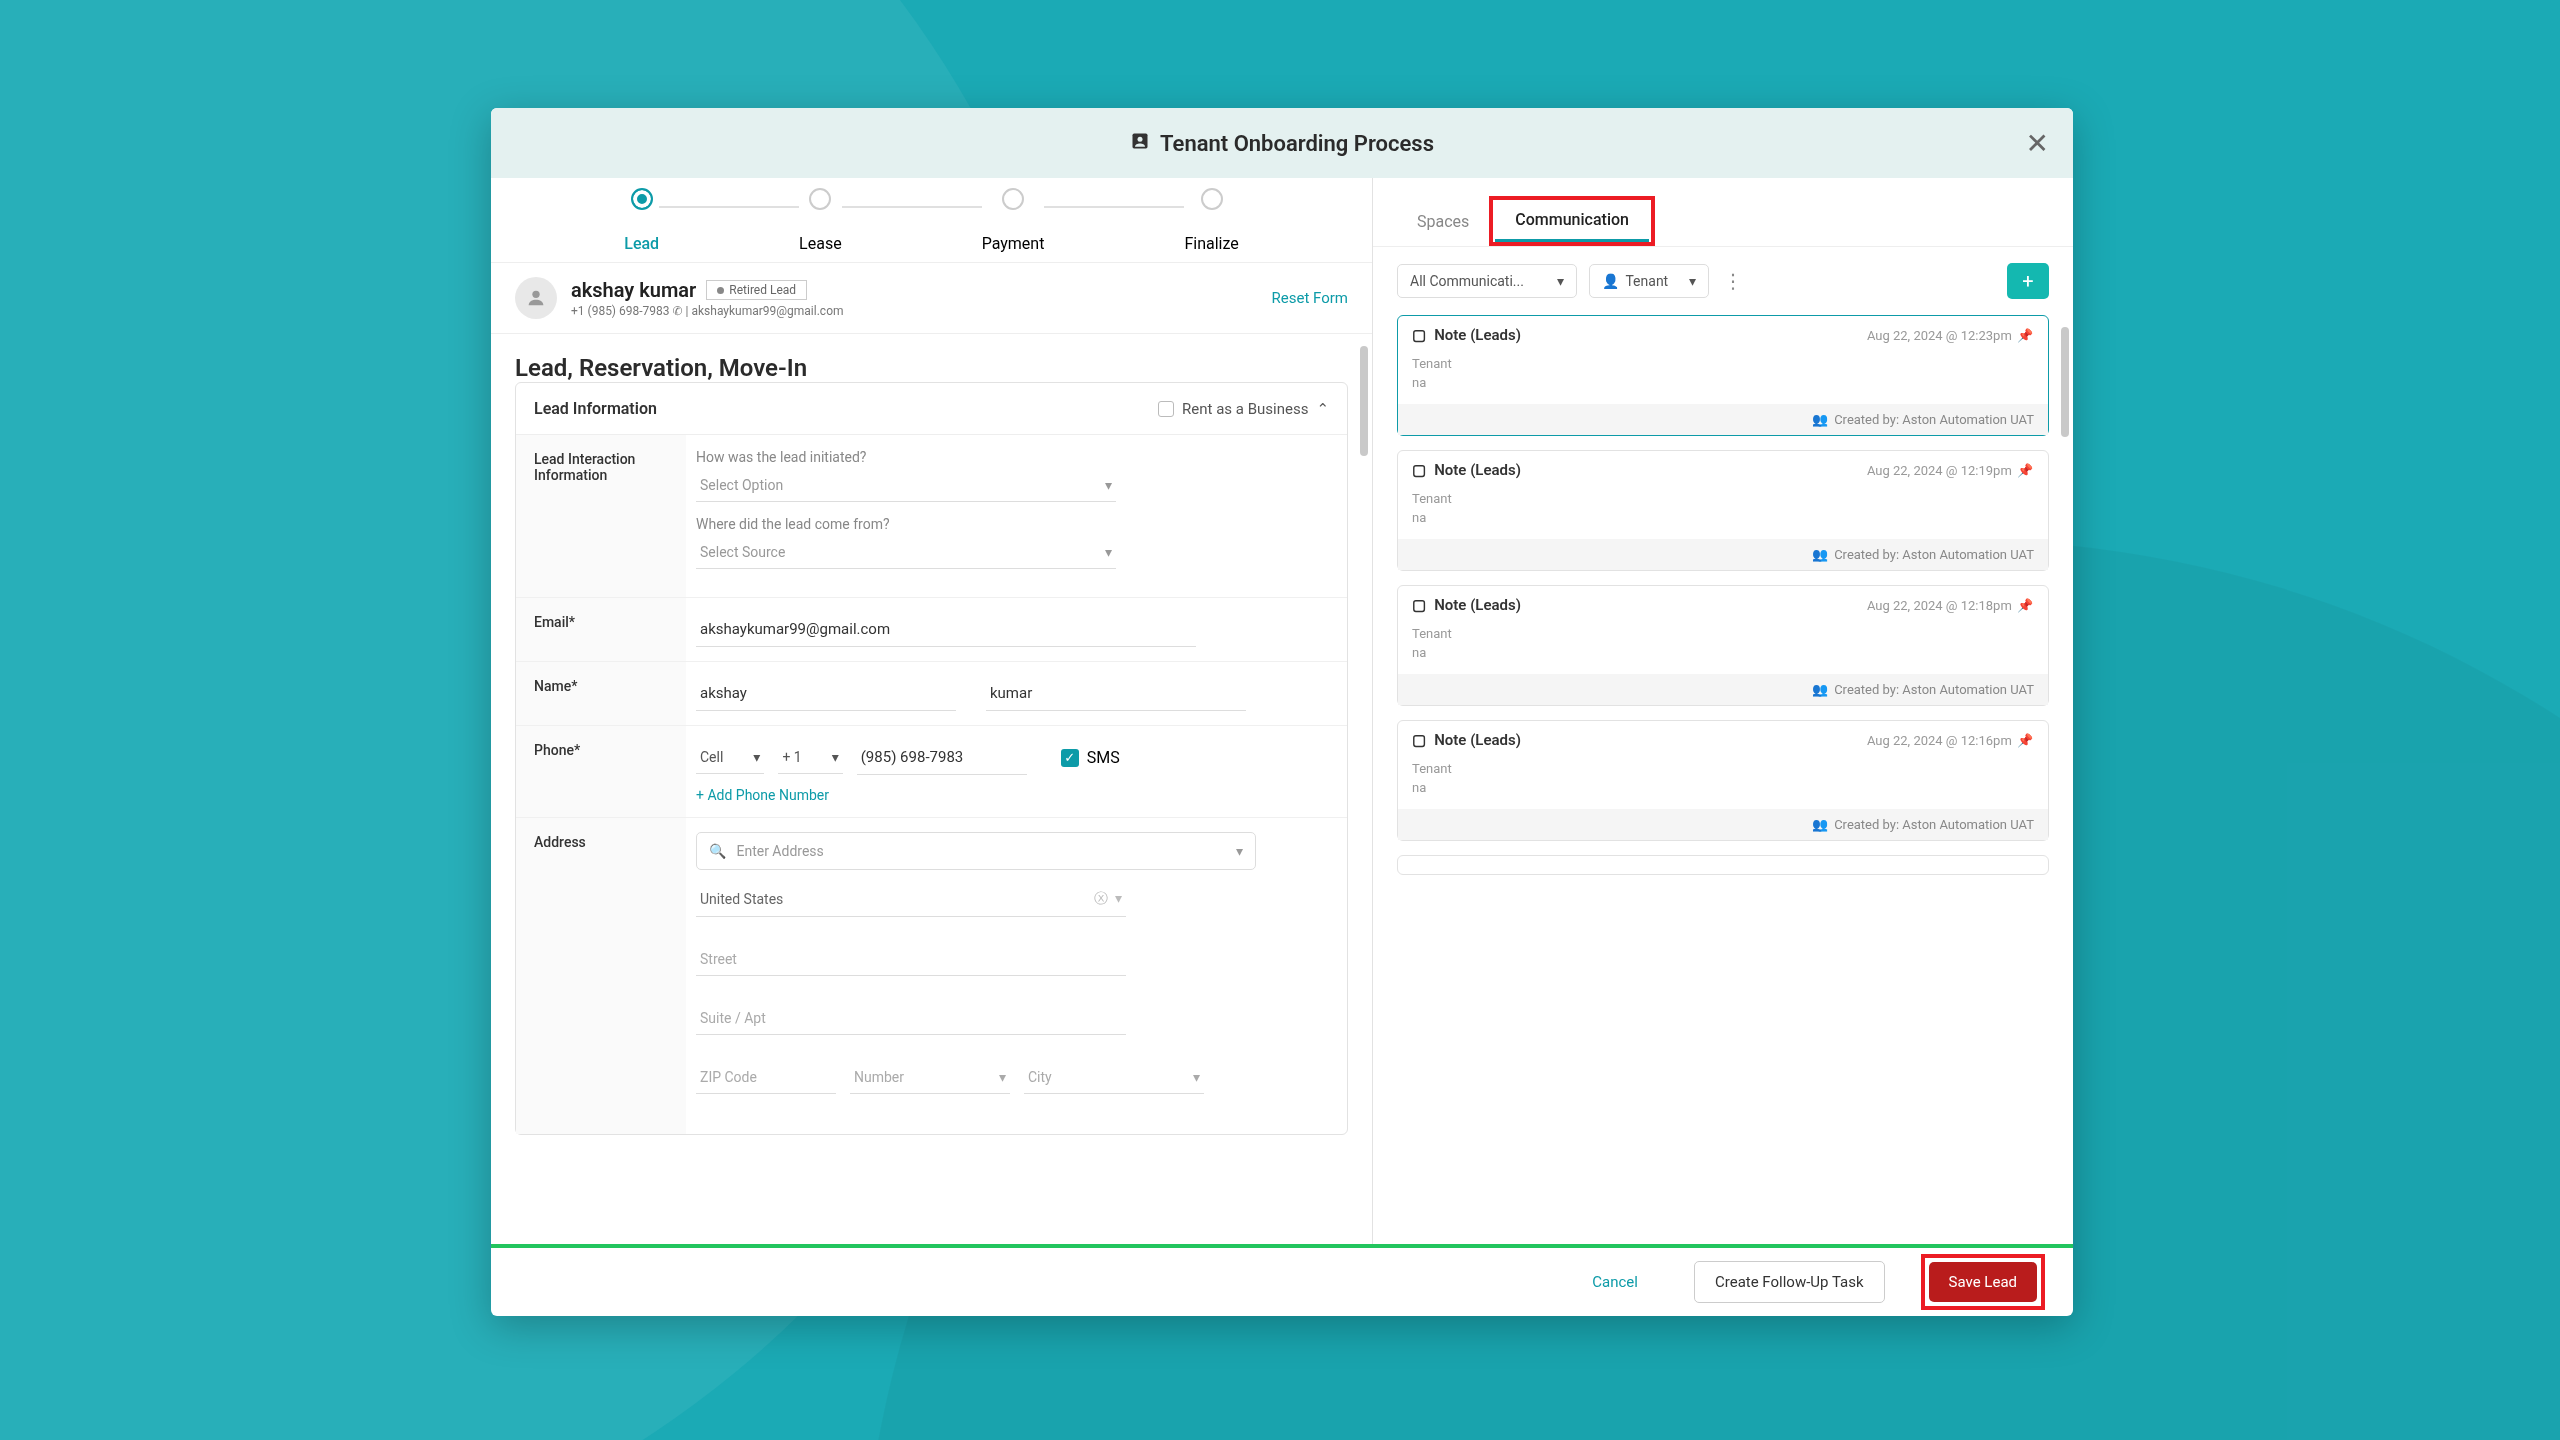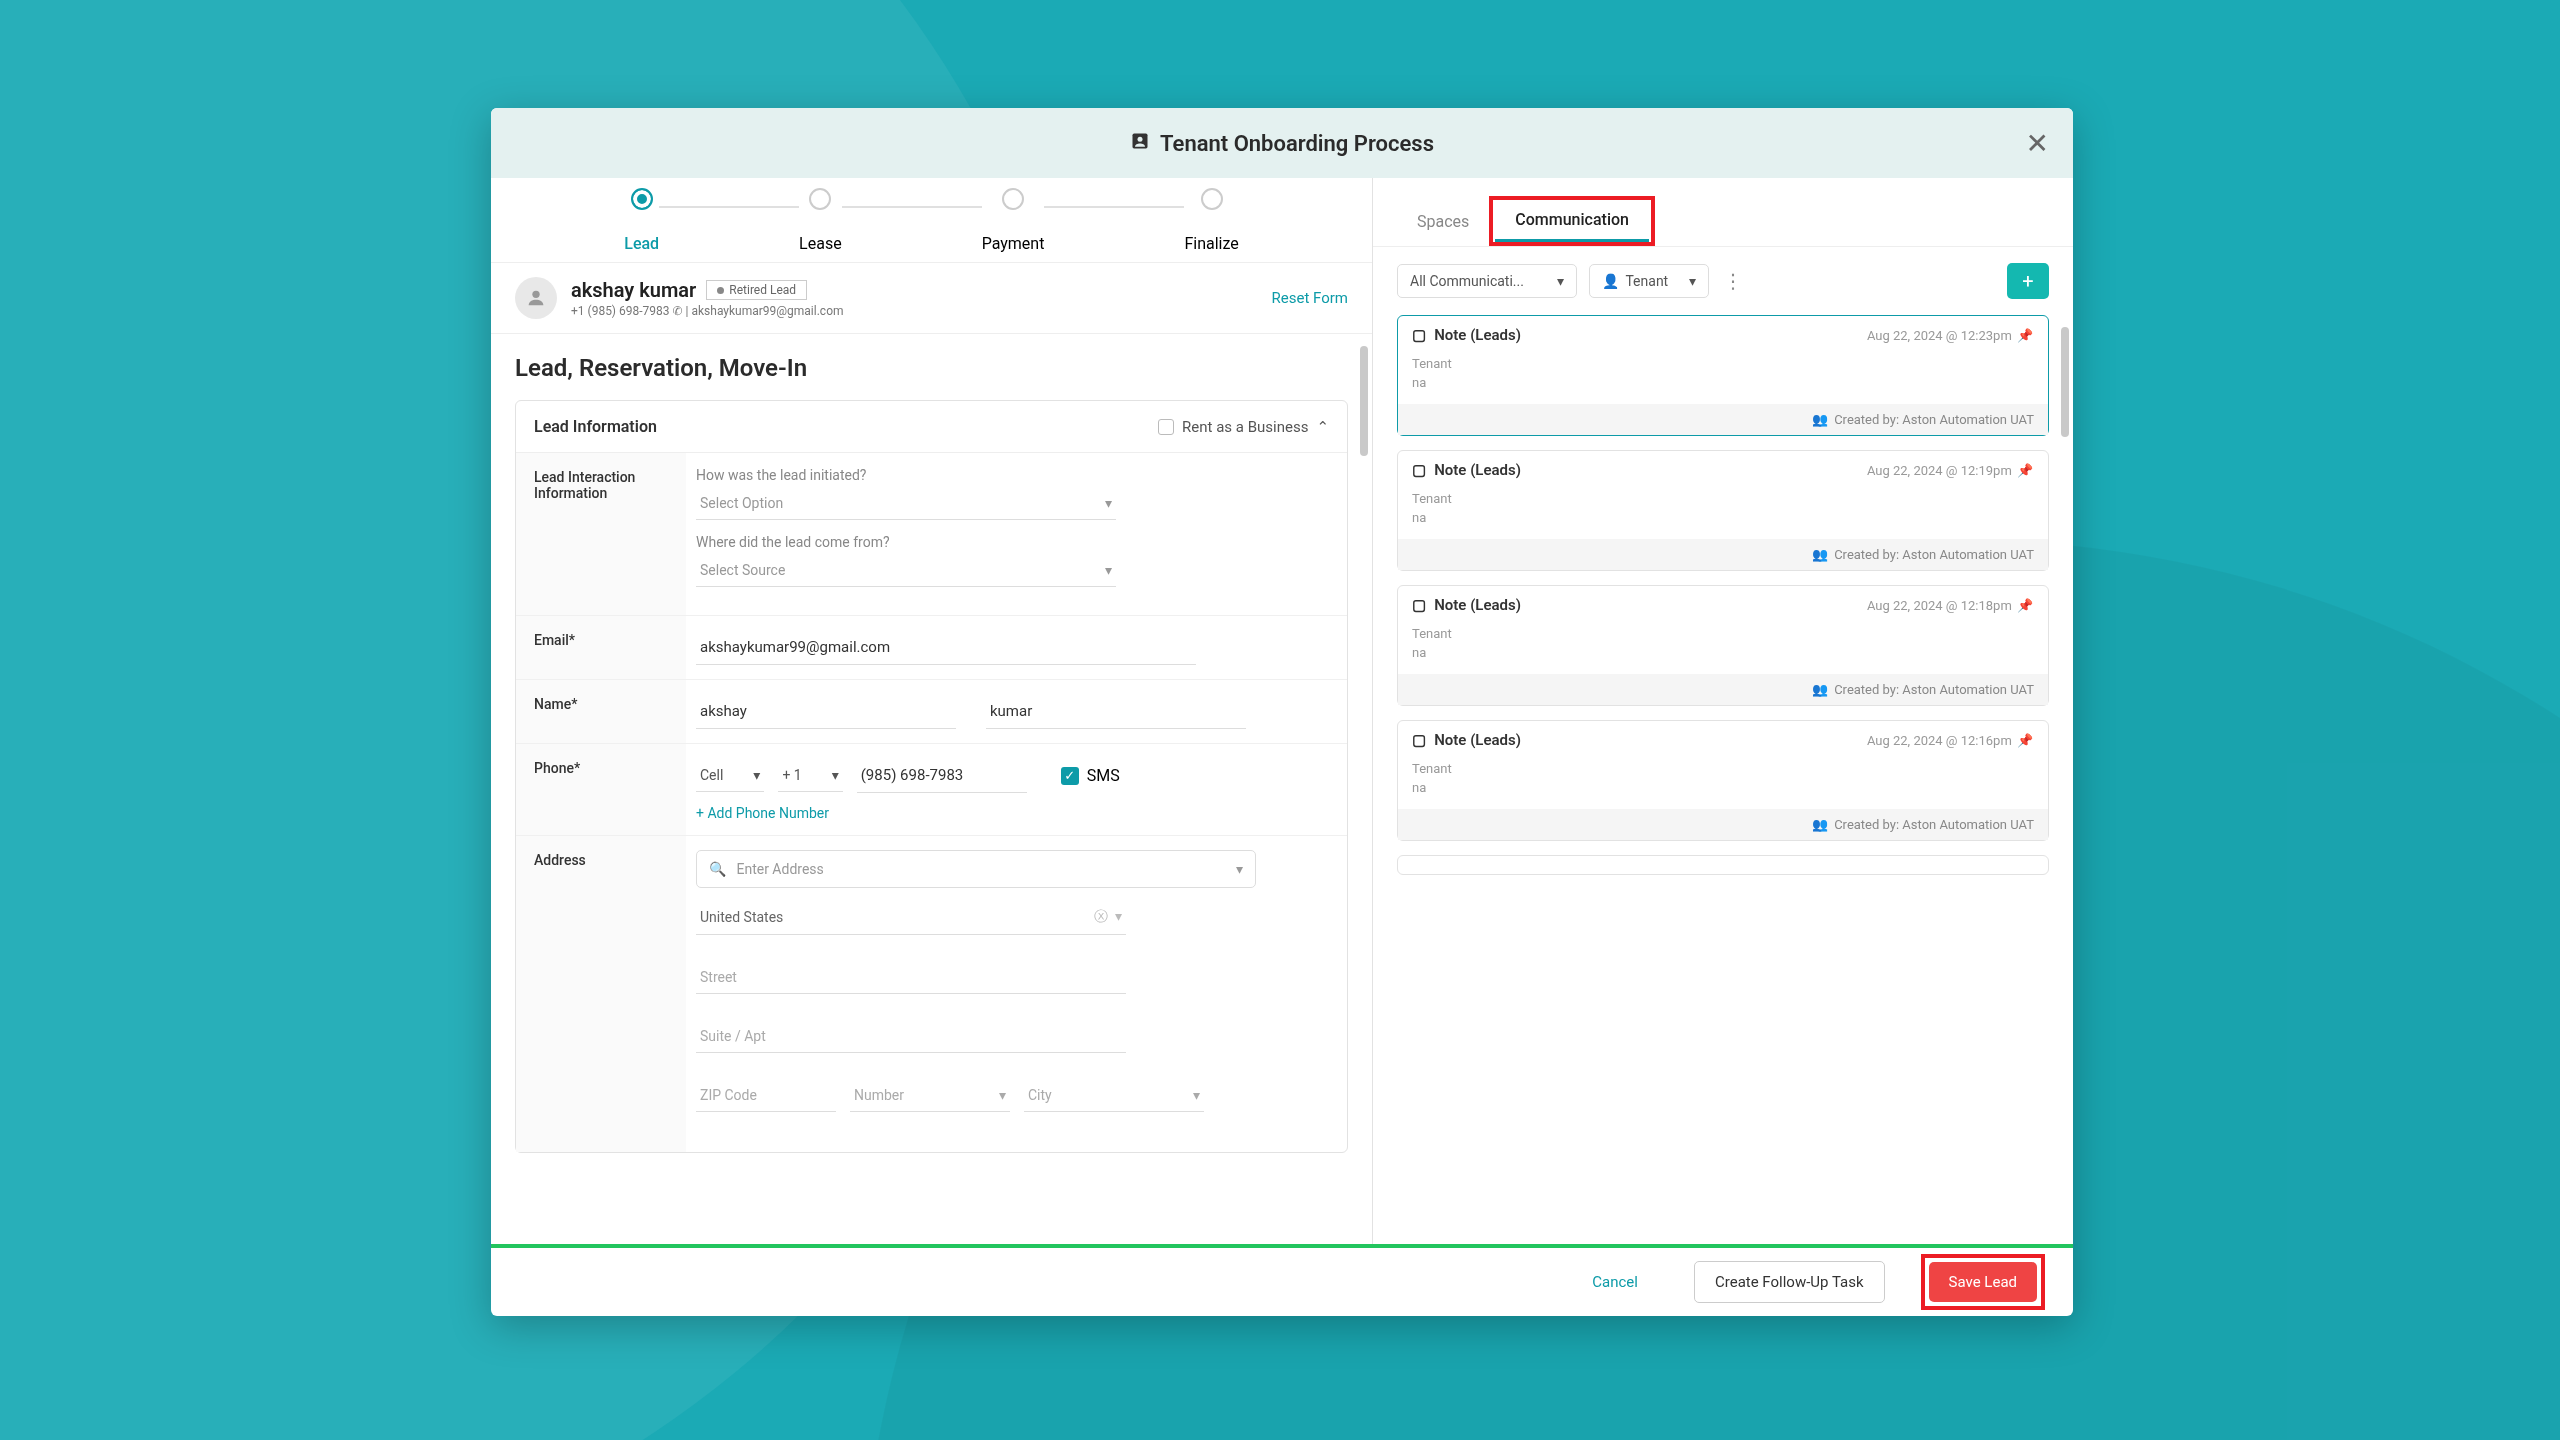--- a/index.html
+++ b/index.html
@@ -21,21 +21,21 @@
 .line{width:140px;height:2px;background:#e0e0e0;margin-top:-26px}
 .hdrow{display:flex;align-items:center;padding:14px 24px;border-bottom:1px solid #eee;gap:14px}
 .av{width:42px;height:42px;border-radius:50%;background:#e8e8e8;display:flex;align-items:center;justify-content:center;color:#888}
 .nameblk{flex:1}
 .nameblk .nm{font-size:20px;font-weight:600;color:#222;display:flex;align-items:center;gap:10px}
 .badge{display:inline-flex;align-items:center;gap:5px;font-size:12px;color:#666;border:1px solid #ccc;border-radius:0;padding:2px 10px;font-weight:400}
 .badge::before{content:"";width:7px;height:7px;background:#888;border-radius:50%}
 .nameblk .sub{font-size:12px;color:#777;margin-top:2px}
 .reset{color:#0d9ba8;font-size:15px;cursor:pointer}
 .content{flex:1;overflow-y:auto;padding:20px 24px}
-.h2{font-size:24px;font-weight:600;color:#2b2b2b;margin-bottom:18px}
+.h2{font-size:24px;font-weight:600;color:#2b2b2b;}
 .card{border:1px solid #e2e2e2;border-radius:6px}
 .chdr{display:flex;justify-content:space-between;align-items:center;padding:16px 18px;border-bottom:1px solid #eee}
 .chdr .t{font-size:16px;font-weight:600;color:#333}
 .chk{display:flex;align-items:center;gap:8px;font-size:15px;color:#555}
 .chk .box{width:16px;height:16px;border:1.5px solid #bbb;border-radius:3px}
 .row{display:flex;border-bottom:1px solid #f0f0f0}
 .row:last-child{border-bottom:none}
 .rlbl{width:170px;padding:16px 18px;font-size:14px;color:#333;font-weight:500;background:#fafafa}
 .rval{flex:1;padding:14px 10px}
 .q{font-size:14px;color:#888;margin-bottom:4px}
@@ -67,21 +67,21 @@
 .nhd{display:flex;justify-content:space-between;align-items:center;padding:10px 14px}
 .nhd .nt{display:flex;align-items:center;gap:8px;font-size:15px;font-weight:600;color:#333}
 .nhd .dt{font-size:13px;color:#999;display:flex;align-items:center;gap:6px}
 .nbody{padding:2px 14px 10px;font-size:13px;color:#999}
 .nbody div{margin-bottom:4px}
 .nft{background:#f5f5f5;padding:8px 14px;font-size:13px;color:#888;text-align:right;display:flex;justify-content:flex-end;align-items:center;gap:6px}
 .ftr{height:72px;border-top:4px solid #22c55e;display:flex;align-items:center;justify-content:flex-end;padding:0 28px;gap:36px}
 .btn{padding:11px 20px;border-radius:5px;font-size:15px;cursor:pointer}
 .btn.txt{color:#0d9ba8}
 .btn.outl{border:1px solid #ccc;color:#333;background:#fff}
-.btn.pri{background:#ef4444;color:#fff}
+.btn.pri{background:#b91c1c;color:#fff}
 .hl2{border:4px solid #ec1c24;padding:4px}
 .scr{position:absolute;right:2px;top:12px;bottom:12px;width:10px}
 .scr .thumb{width:8px;height:110px;background:#c9c9c9;border-radius:4px;position:absolute;top:0}
 .scrwrap{position:relative;flex:1;overflow:hidden;display:flex;flex-direction:column}
 svg{display:inline-block}
 </style>
 </head>
 <body>
 
 <div class="modal">

